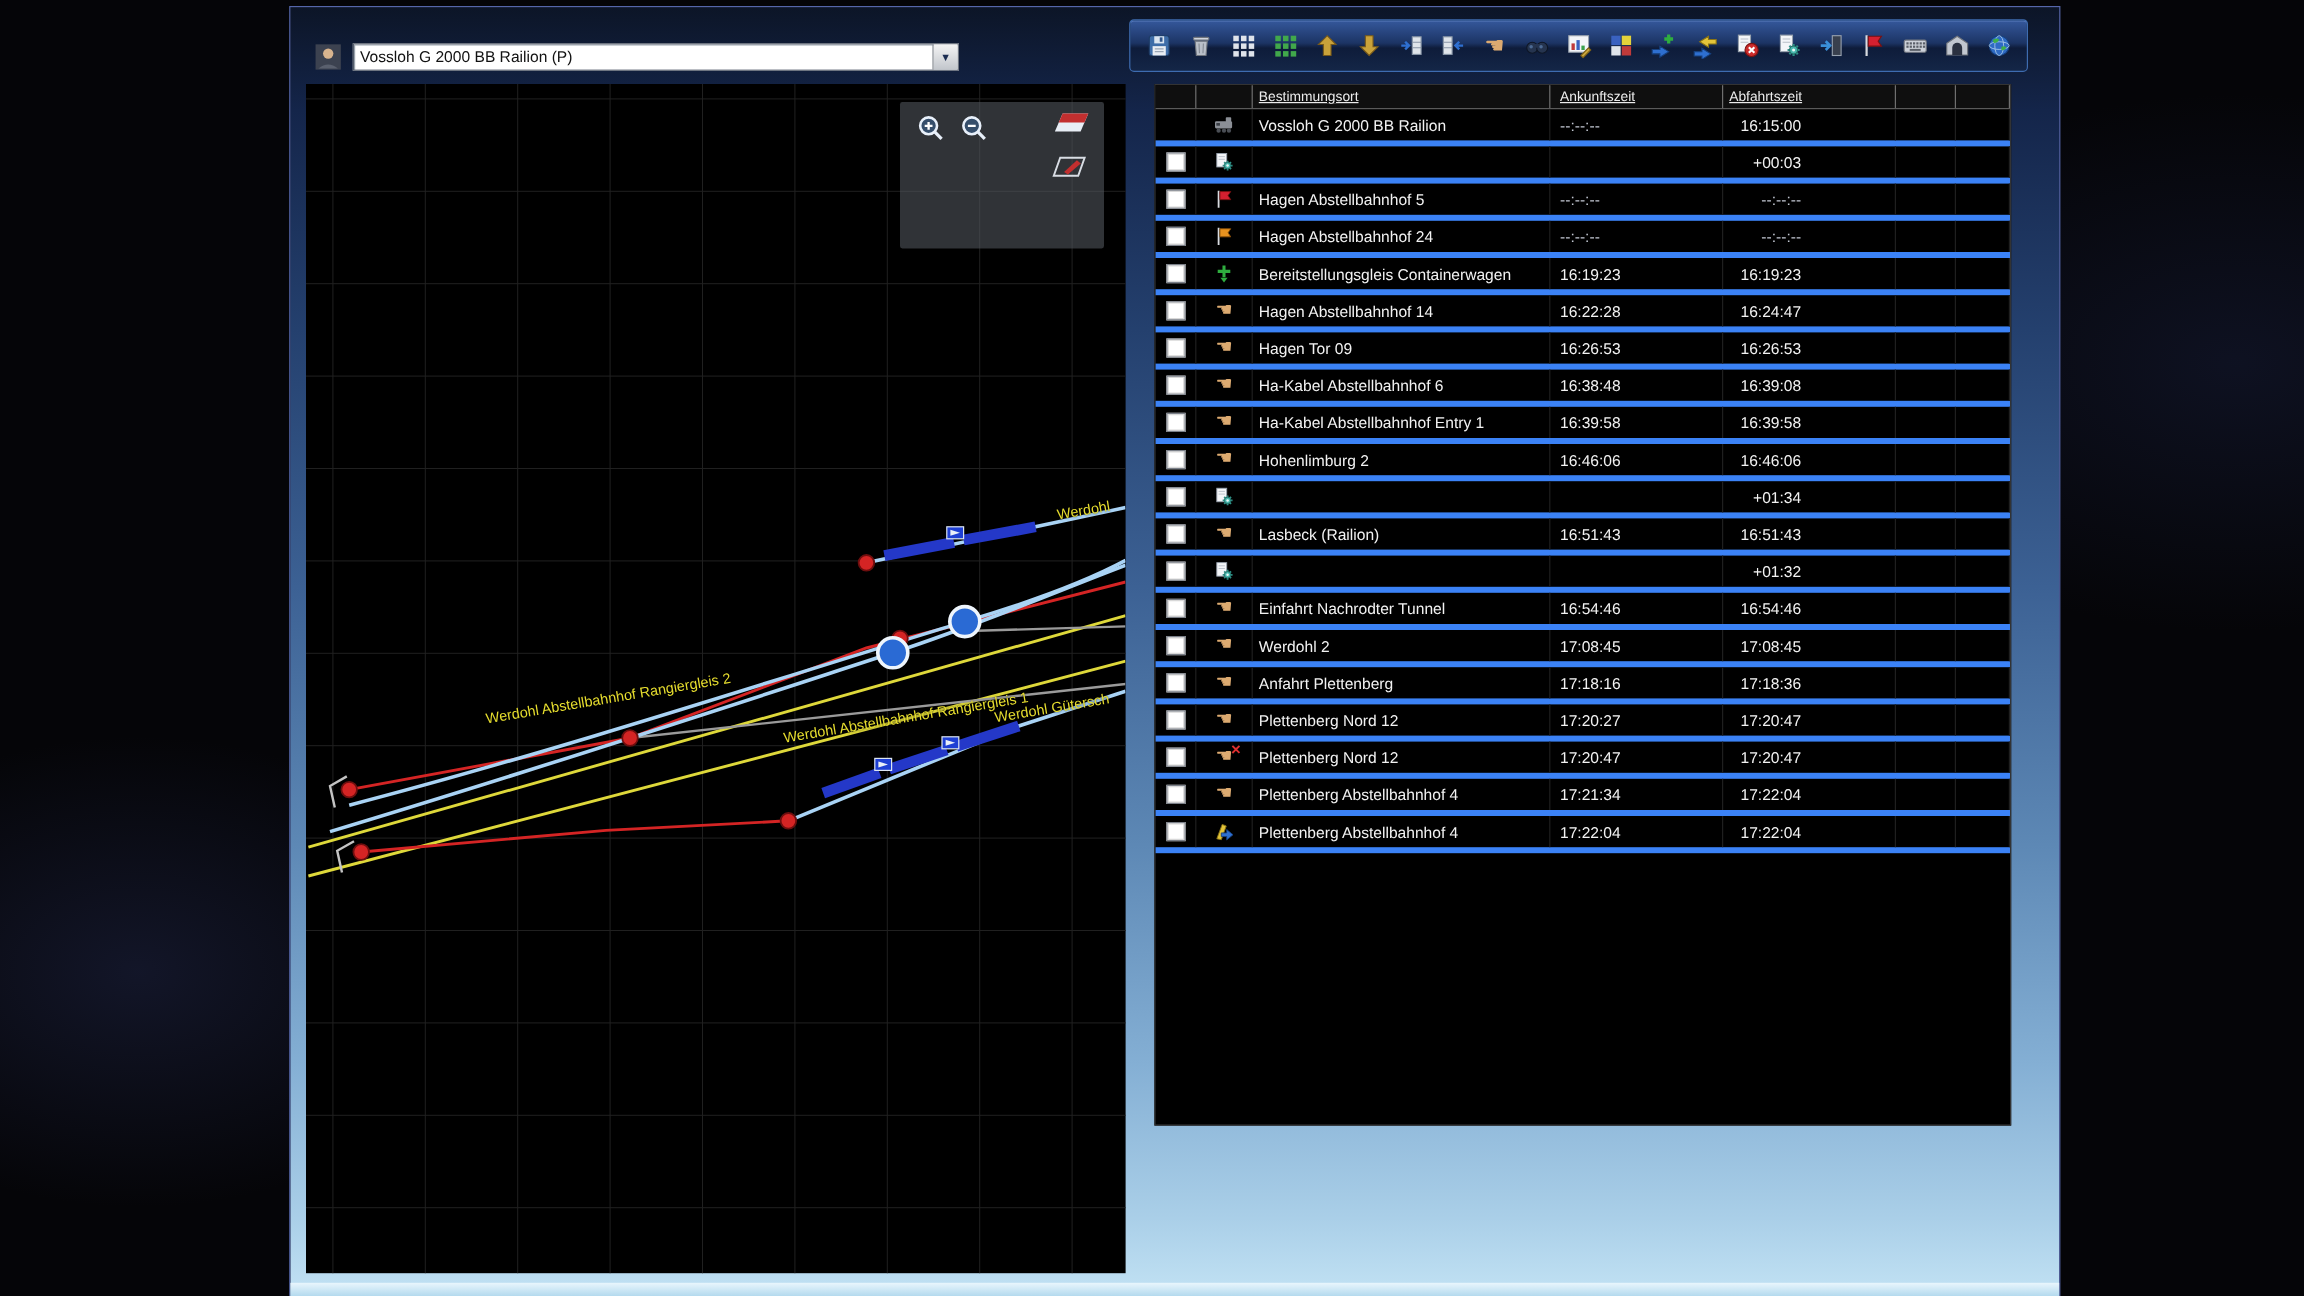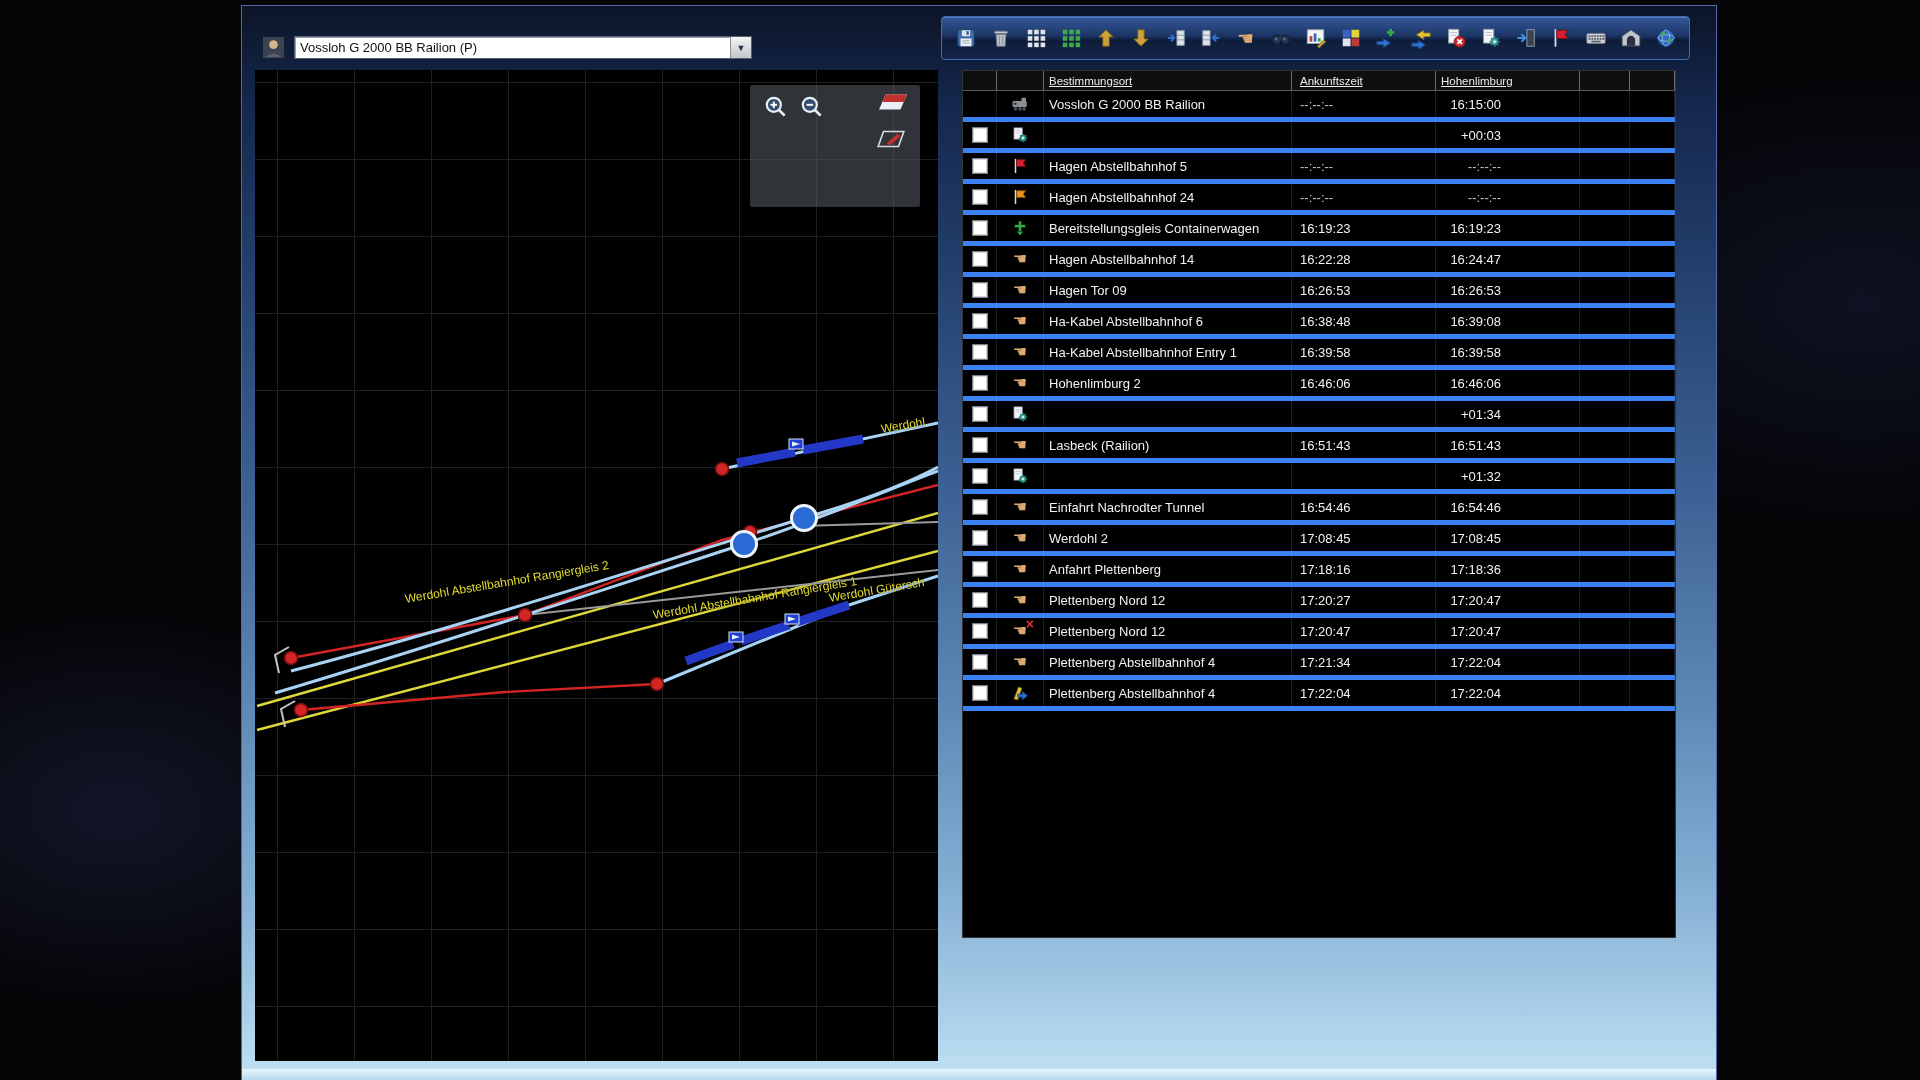--- a/index.html
+++ b/index.html
@@ -10,21 +10,21 @@
     radial-gradient(520px 320px at 97% 28%, rgba(28,36,72,.4), transparent 70%),
     radial-gradient(700px 500px at 50% 55%, rgba(18,22,44,.4), transparent 75%);}
 
   
   .window{position:absolute;left:242px;top:6px;width:1474px;height:1074px;
     background:linear-gradient(180deg,#0c1527 0%,#14254a 8%,#24406e 25%,#3c6194 45%,#5d88b5 65%,#84afd4 82%,#aacfe8 94%,#c2e2f4 100%);
     outline:1px solid #56a;box-sizing:border-box;}
 
   
   .combo-icon{position:absolute;left:20px;top:30px;width:23px;height:23px;}
-  .combo{position:absolute;left:52px;top:30px;width:458px;height:23px;background:#fff;
+  .combo{position:absolute;left:52px;top:30px;width:505px;height:23px;background:#fff;
     border:1px solid #555e6c;box-shadow:inset 1px 1px 0 #9aa3ad;display:flex;align-items:center;box-sizing:border-box;cursor:default;}
   .combo-text{flex:1;font-size:13px;color:#111;padding-left:5px;white-space:nowrap;overflow:hidden;}
   .combo-btn{width:20px;height:100%;background:linear-gradient(180deg,#f4f4f4,#c2c6cc);
     border-left:1px solid #8a8f96;display:flex;align-items:center;justify-content:center;font-size:9px;color:#1c2d52;}
 
   .toolbar{position:absolute;right:26px;top:10px;height:42px;display:flex;align-items:center;gap:8px;padding:0 10px;
     background:linear-gradient(180deg,#35589c 0%,#1c3464 45%,#0e1c3a 55%,#142647 100%);
     border:1px solid #3e6cb0;border-radius:4px;box-shadow:inset 0 1px 0 rgba(160,195,255,.35);}
   .tbtn{width:27px;height:27px;display:flex;align-items:center;justify-content:center;border-radius:3px;cursor:pointer;}
   .tbtn svg{width:22px;height:22px;}
@@ -362,21 +362,21 @@
         </div>
       </div>
     </div>
 
     <div class="table-panel">
       <div class="thead">
         <div class="tcell c-check"></div>
         <div class="tcell c-icon"></div>
         <div class="tcell c-name">Bestimmungsort</div>
         <div class="tcell c-arr">Ankunftszeit</div>
-        <div class="tcell c-dep" style="justify-content:flex-start;padding-left:5px;">Hohenlimburg</div>
+        <div class="tcell c-dep" style="justify-content:flex-start;padding-left:5px;">Abfahrtszeit</div>
         <div class="tcell c-sp1"></div>
         <div class="tcell c-sp2"></div>
       </div>
       <div>
           <div class="trow">
             <div class="tcell c-check"></div>
             <div class="tcell c-icon">
               <span class="ico">
                 <svg viewBox="0 0 24 24">
                   <rect x="2" y="8" width="19" height="8" rx="1.5" fill="#8b8f96"></rect>

